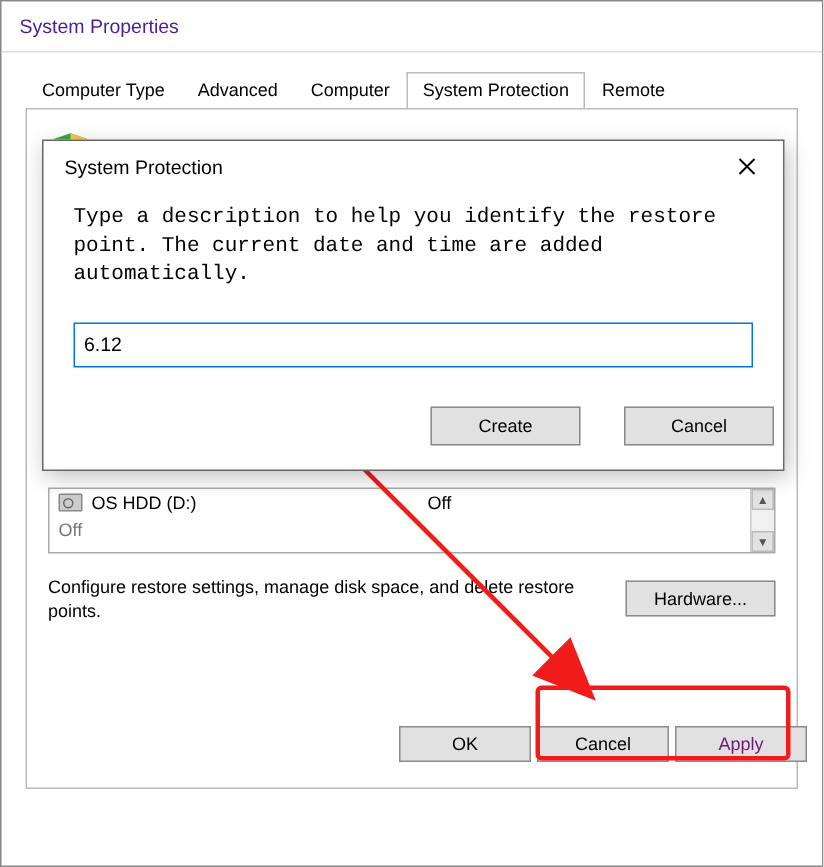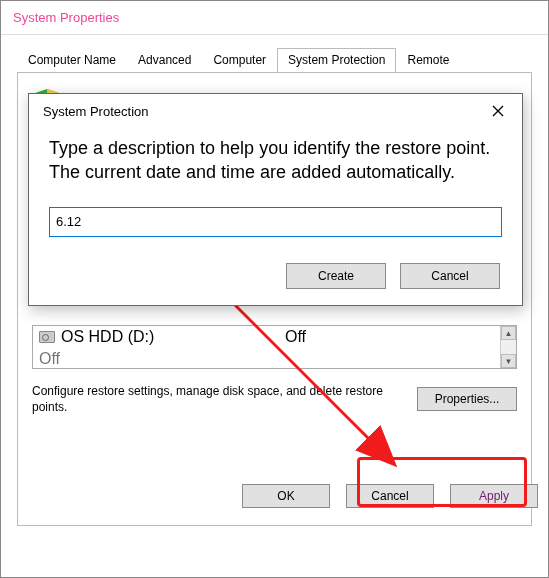--- a/index.html
+++ b/index.html
@@ -1,61 +1,61 @@
 <!DOCTYPE html>
 <html><head>
 <meta charset="utf-8">
 <style>
   * { box-sizing: border-box; font-family: "Segoe UI", Tahoma, sans-serif; }
   body { margin: 0; background: #fff; width: 549px; height: 578px; overflow: hidden; position: relative; }
   .outer-window { width: 549px; height: 578px; border: 1px solid #888; background: #fff; position: relative; }
-  .titlebar { height: 34px; display: flex; align-items: center; padding: 0 12px; color: #ec4899; font-size: 13px; border-bottom: 1px solid #ddd; }
+  .titlebar { height: 34px; display: flex; align-items: center; padding: 0 12px; color: #4c1d95; font-size: 13px; border-bottom: 1px solid #ddd; }
   .content { padding: 12px 16px 0 16px; position: relative; }
   .tabs { display: flex; gap: 0; font-size: 12px; }
   .tab { padding: 4px 10px 5px 10px; color: #000; border: 1px solid transparent; position: relative; top: 1px; background: transparent; }
   .tab.active { border: 1px solid #bbb; border-bottom: 1px solid #fff; background: #fff; }
   .tab-panel { border: 1px solid #bbb; padding: 14px; min-height: 454px; position: relative; font-size: 12px; color: #000; }
   .shield-row { display: flex; gap: 10px; align-items: center; margin-bottom: 12px; }
   .shield { width: 30px; height: 30px; }
   .drive-list { border: 1px solid #aaa; background: #fff; height: 44px; overflow: hidden; margin-top: 6px; position: relative; }
-  .drive-row { display: flex; align-items: flex-start; padding: 2px 6px; font-size: 16px; gap: 6px; }
+  .drive-row { display: flex; align-items: flex-start; padding: 2px 6px; font-size: 12px; gap: 6px; }
   .drive-name { flex: 0 0 240px; display:flex; align-items:center; gap:6px;}
   .drive-status { flex: 1; }
   .scrollbar { position: absolute; right: 0; top: 0; bottom: 0; width: 16px; background: #f0f0f0; border-left: 1px solid #ccc; }
   .sb-btn { height: 14px; background: #e2e2e2; border: 1px solid #bbb; display: flex; align-items: center; justify-content: center; font-size: 8px; color: #555; }
   .sb-track { position: absolute; top: 14px; bottom: 14px; left: 0; right: 0; }
   .sb-down { position: absolute; bottom: 0; left: 0; right: 0; }
   .action-row { display: flex; align-items: center; margin-top: 14px; gap: 10px; }
   .action-text { flex: 1; font-size: 12px; line-height: 1.35; }
   .win-btn { min-width: 100px; height: 24px; background: #e1e1e1; border: 1px solid #8a8a8a; font-size: 12px; display: inline-flex; align-items: center; justify-content: center; cursor: default; }
-  .dialog-buttons { position: absolute; bottom: 10px; right: 0px; display: flex; gap: 16px; padding: 8px 10px; }
+  .dialog-buttons { position: absolute; bottom: 10px; right: 0px; display: flex; gap: 4px; padding: 8px 10px; }
   .win-btn.disabled { color: #701a75; }
   .redbox { position: absolute; border: 3px solid #f21b1b; border-radius: 4px; }
   .red-arrow { position: absolute; pointer-events: none; }
   
   .modal { position: absolute; left: 27px; top: 92px; width: 495px; background: #fff; border: 1px solid #666; box-shadow: 2px 4px 14px rgba(0,0,0,0.25); z-index: 5; }
   .modal-title { display: flex; align-items: center; justify-content: space-between; height: 34px; padding: 0 10px 0 14px; font-size: 13px; color: #000; }
   .close-x { width: 28px; height: 22px; display: flex; align-items: center; justify-content: center; font-size: 15px; }
   .modal-body { padding: 8px 20px 16px 20px; }
   .modal-heading { color: #003399; font-size: 17px; margin: 4px 0 20px 0; font-weight: 400; }
-  .modal-text { font-size: 18px; line-height: 1.35; margin-bottom: 22px; }
+  .modal-text { font-size: 14px; line-height: 1.35; margin-bottom: 22px; font-family: Liberation Mono, monospace; }
   .text-input { width: 100%; height: 30px; border: 1px solid #0078d7; padding: 2px 6px; font-size: 13px; outline: none; }
-  .modal-footer { display: flex; justify-content: flex-end; gap: 14px; padding: 10px 22px 16px 18px; }
+  .modal-footer { display: flex; justify-content: flex-end; gap: 29px; padding: 10px 6px 16px 18px; }
   .modal-footer .win-btn { min-width: 100px; height: 26px; }
   .hdd-icon { display:inline-block; width:16px; height:12px; background:#ccc; border:1px solid #888; border-radius:1px; position:relative;}
   .hdd-icon::after{content:"";position:absolute;left:2px;top:2px;width:5px;height:5px;border:1px solid #666;border-radius:50%;}
 </style>
 </head>
 <body>
 
 <div class="outer-window">
   <div class="titlebar">System Properties</div>
   <div class="content">
     <div class="tabs">
-      <div class="tab">Computer Name</div>
+      <div class="tab">Computer Type</div>
       <div class="tab">Advanced</div>
       <div class="tab">Computer</div>
       <div class="tab active">System Protection</div>
       <div class="tab">Remote</div>
     </div>
 
     <div class="tab-panel">
       <div class="shield-row">
         <svg class="shield" viewBox="0 0 32 32">
           <path d="M16 2 L28 6 V14 C28 22 22 28 16 30 C10 28 4 22 4 14 V6 Z" fill="#3da83d"></path>
@@ -79,21 +79,21 @@
         </div>
         <div class="scrollbar">
           <div class="sb-btn">▲</div>
           <div class="sb-track"></div>
           <div class="sb-btn sb-down">▼</div>
         </div>
       </div>
 
       <div class="action-row">
         <div class="action-text">Configure restore settings, manage disk space, and delete restore points.</div>
-        <div class="win-btn">Properties...</div>
+        <div class="win-btn">Hardware...</div>
       </div>
 
 
     </div>
 
     <div class="dialog-buttons">
       <div class="win-btn" style="min-width:88px">OK</div>
       <div class="win-btn" style="min-width:88px">Cancel</div>
       <div class="win-btn disabled" style="min-width:88px">Apply</div>
     </div>

